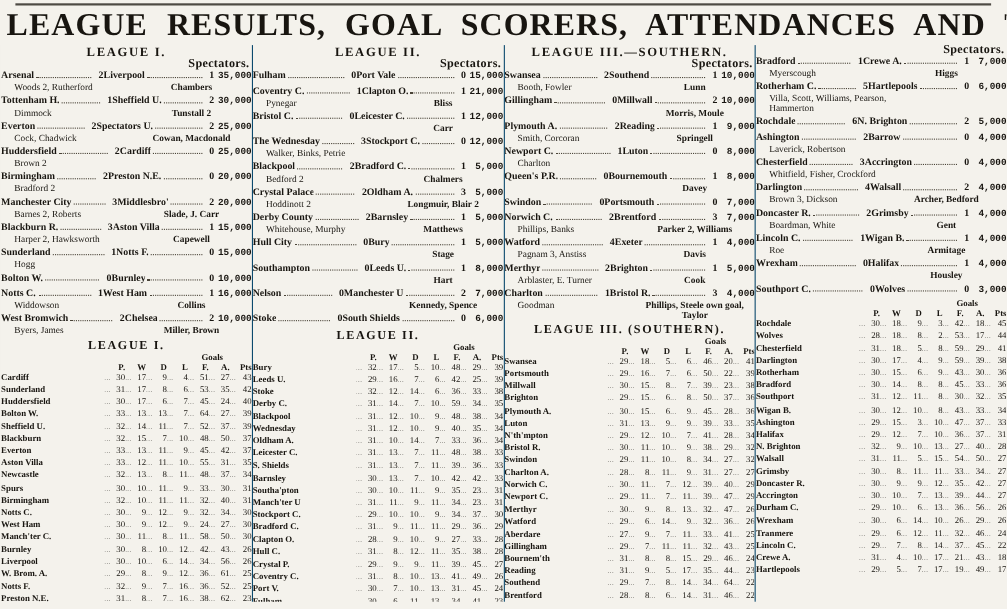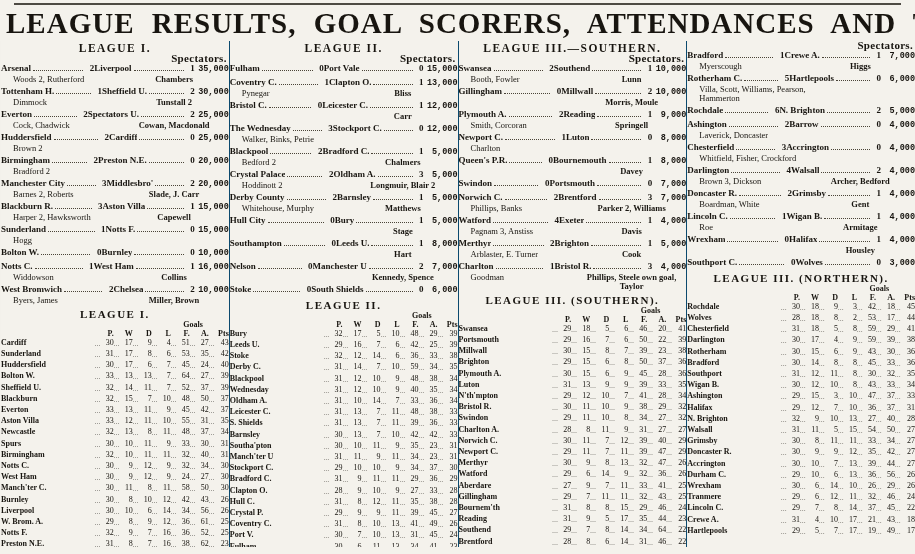--- a/index.html
+++ b/index.html
@@ -441,21 +441,21 @@
           </div>
         </div>
         <div class="res">
           <div class="rline">
             <span class="rname">Coventry C.</span>
             <span class="dots"></span>
             <span class="score">1</span>
             <span class="rname">Clapton O.</span>
             <span class="dots"></span>
             <span class="score">1</span>
-            <span class="att">13,000</span>
+            <span class="att">21,000</span>
           </div>
           <div class="sline">
             <span class="hsc">Pynegar</span>
             <span class="asc">Bliss</span>
           </div>
         </div>
         <div class="res">
           <div class="rline">
             <span class="rname">Bristol C.</span>
             <span class="dots"></span>
@@ -1232,21 +1232,21 @@
           <div class="rline">
             <span class="rname">Ashington</span>
             <span class="dots"></span>
             <span class="score">2</span>
             <span class="rname">Barrow</span>
             <span class="dots"></span>
             <span class="score">0</span>
             <span class="att">4,000</span>
           </div>
           <div class="sline">
-            <span class="hsc">Laverick, Doncaster</span>
+            <span class="hsc">Laverick, Robertson</span>
             <span class="asc"></span>
           </div>
         </div>
         <div class="res">
           <div class="rline">
             <span class="rname">Chesterfield</span>
             <span class="dots"></span>
             <span class="score">3</span>
             <span class="rname">Accrington</span>
             <span class="dots"></span>
@@ -1323,21 +1323,20 @@
             <span class="rname">Southport C.</span>
             <span class="dots"></span>
             <span class="score">0</span>
             <span class="rname">Wolves</span>
             <span class="dots"></span>
             <span class="score">0</span>
             <span class="att">3,000</span>
           </div>
         </div>
       </div>
-      <div class="tbl-title">LEAGUE III. (NORTHERN).</div>
       <div class="goals">Goals</div>
       <div class="trow thead">
         <span class="tc"></span>
         <span class="tn">P.</span>
         <span class="tn">W</span>
         <span class="tn">D</span>
         <span class="tn">L</span>
         <span class="tn">F.</span>
         <span class="tn">A.</span>
         <span class="tn">Pts</span>

